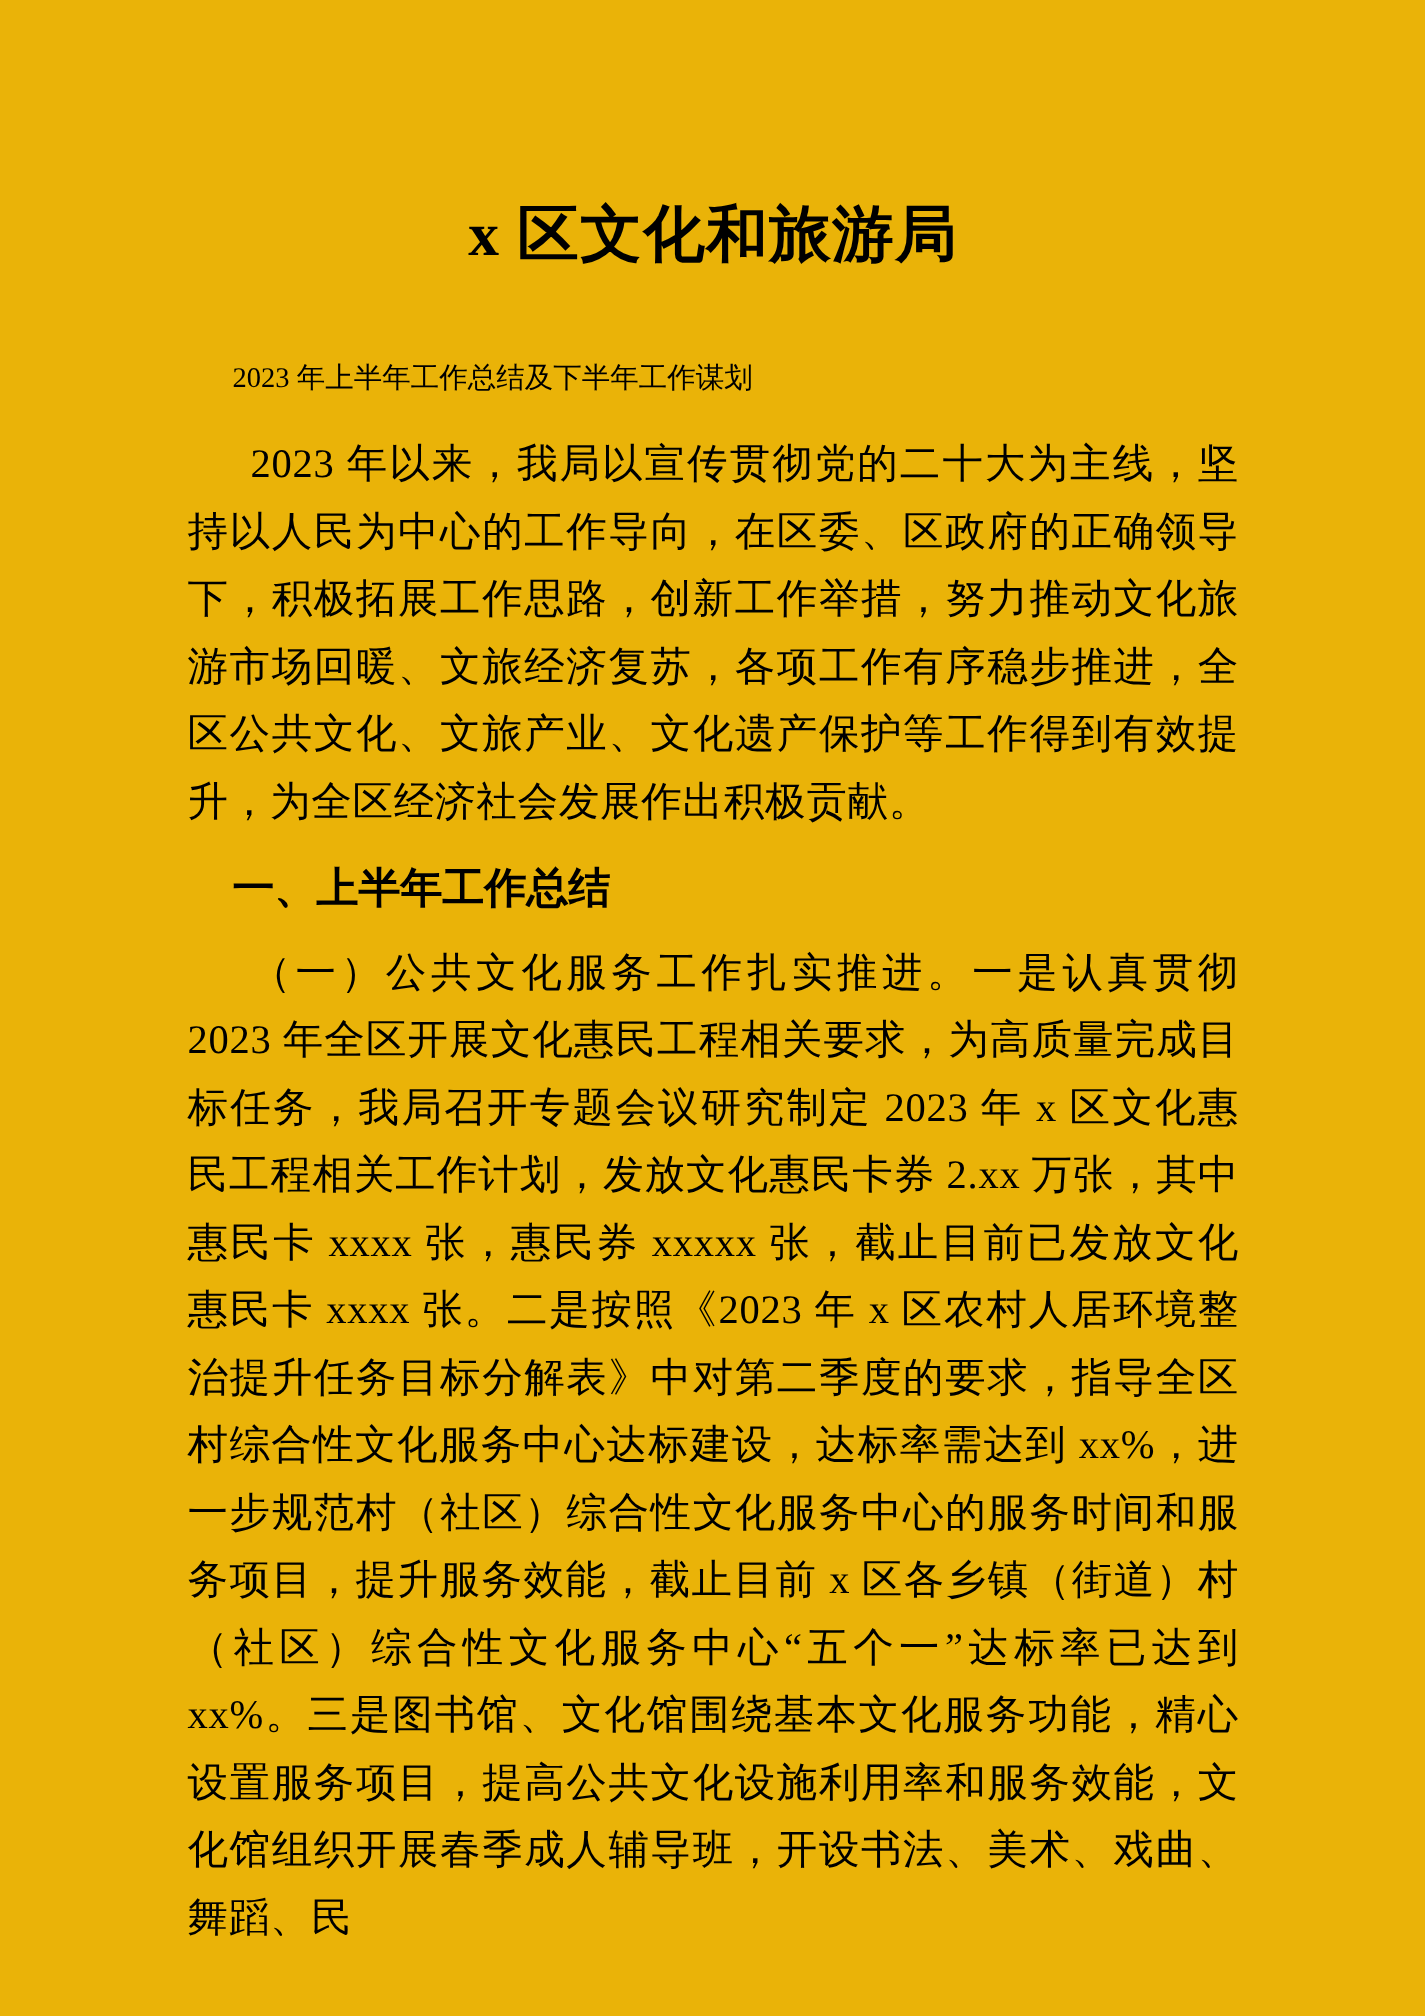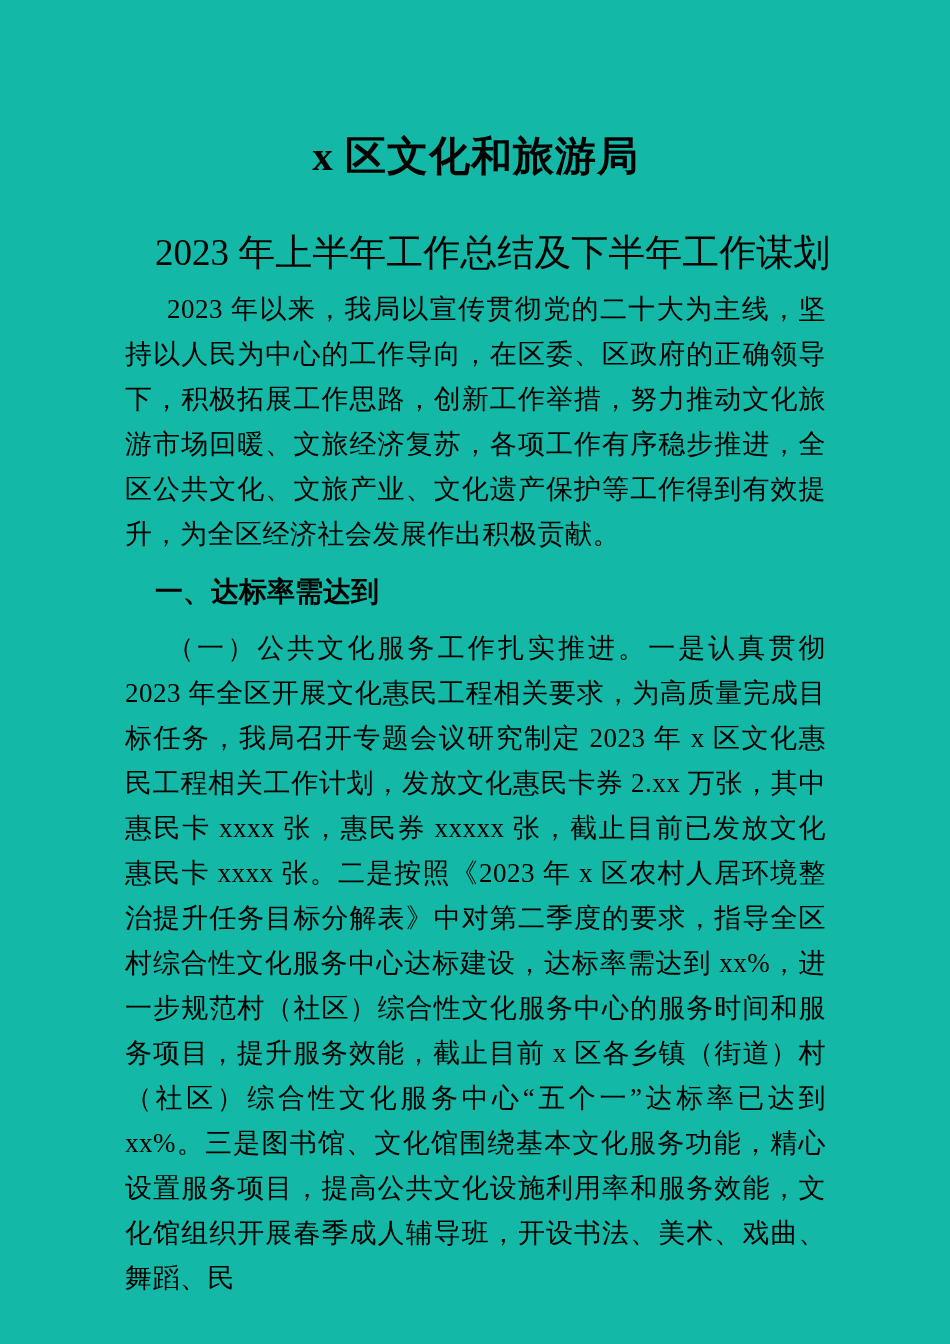--- a/index.html
+++ b/index.html
@@ -5,40 +5,40 @@
   html, body {
     margin: 0;
     padding: 0;
     background: #ffffff;
   }
   .page {
     position: relative;
     width: 950px;
     height: 1344px;
     margin: 0 auto;
-    background: #14b8a6;
+    background: #eab308;
     color: #000000;
     box-sizing: border-box;
     padding: 130px 112px 0 113px;
     overflow: hidden;
     font-family: "Liberation Serif", "DejaVu Serif", serif;
   }
   .doc-title {
     margin: 0;
     padding: 0;
     font-size: 41px;
     line-height: 52px;
     font-weight: bold;
     text-align: center;
     letter-spacing: 1px;
     font-family: "Liberation Serif", "DejaVu Serif", serif;
   }
   .doc-subtitle {
     margin: 48px 0 0 0;
-    font-size: 37px;
+    font-size: 19px;
     line-height: 45px;
     font-weight: normal;
     text-indent: 42px;
     white-space: nowrap;
   }
   .body-para {
     margin: 12px;
     font-size: 27px;
     line-height: 45px;
     text-align: justify;
@@ -58,17 +58,17 @@
 <body>
 
 <div class="page">
 
   <h1 class="doc-title">x 区文化和旅游局</h1>
 
   <p class="doc-subtitle">2023 年上半年工作总结及下半年工作谋划</p>
 
   <p class="body-para">2023 年以来，我局以宣传贯彻党的二十大为主线，坚持以人民为中心的工作导向，在区委、区政府的正确领导下，积极拓展工作思路，创新工作举措，努力推动文化旅游市场回暖、文旅经济复苏，各项工作有序稳步推进，全区公共文化、文旅产业、文化遗产保护等工作得到有效提升，为全区经济社会发展作出积极贡献。</p>
 
-  <h2 class="section-heading">一、达标率需达到</h2>
+  <h2 class="section-heading">一、上半年工作总结</h2>
 
   <p class="body-para"><span>（一）公共文化服务工作扎实推进。</span><span>一是认真贯彻 2023 年全区开展文化惠民工程相关要求，为高质量完成目标任务，我局召开专题会议研究制定 2023 年 x 区文化惠民工程相关工作计划，发放文化惠民卡券 2.xx 万张，其中惠民卡 xxxx 张，惠民券 xxxxx 张，截止目前已发放文化惠民卡 xxxx 张。二是按照《2023 年 x 区农村人居环境整治提升任务目标分解表》中对第二季度的要求，指导全区村综合性文化服务中心达标建设，达标率需达到 xx%，进一步规范村（社区）综合性文化服务中心的服务时间和服务项目，提升服务效能，截止目前 x 区各乡镇（街道）村（社区）综合性文化服务中心“五个一”达标率已达到 xx%。三是图书馆、文化馆围绕基本文化服务功能，精心设置服务项目，提高公共文化设施利用率和服务效能，文化馆组织开展春季成人辅导班，开设书法、美术、戏曲、舞蹈、民</span></p>
 
 </div>
 
 </body></html>

